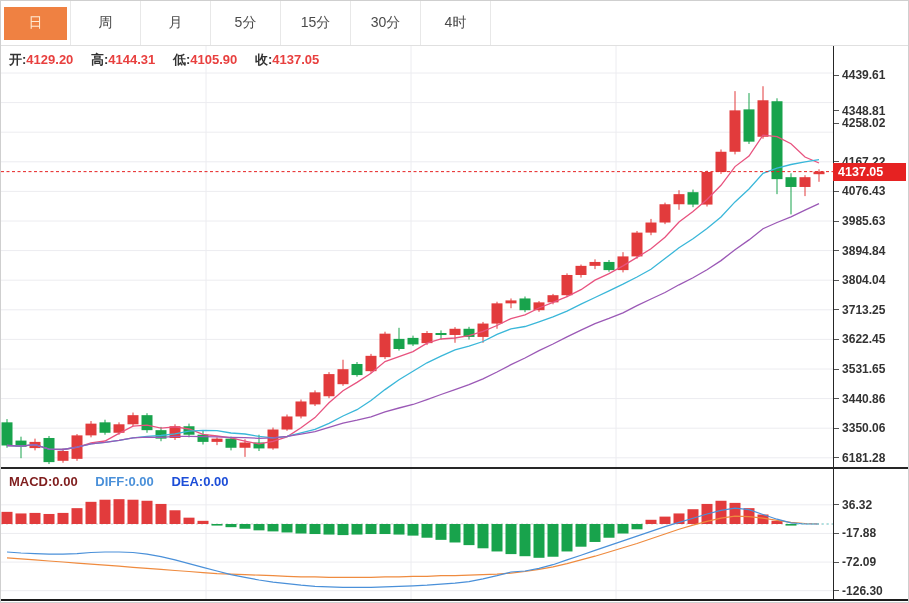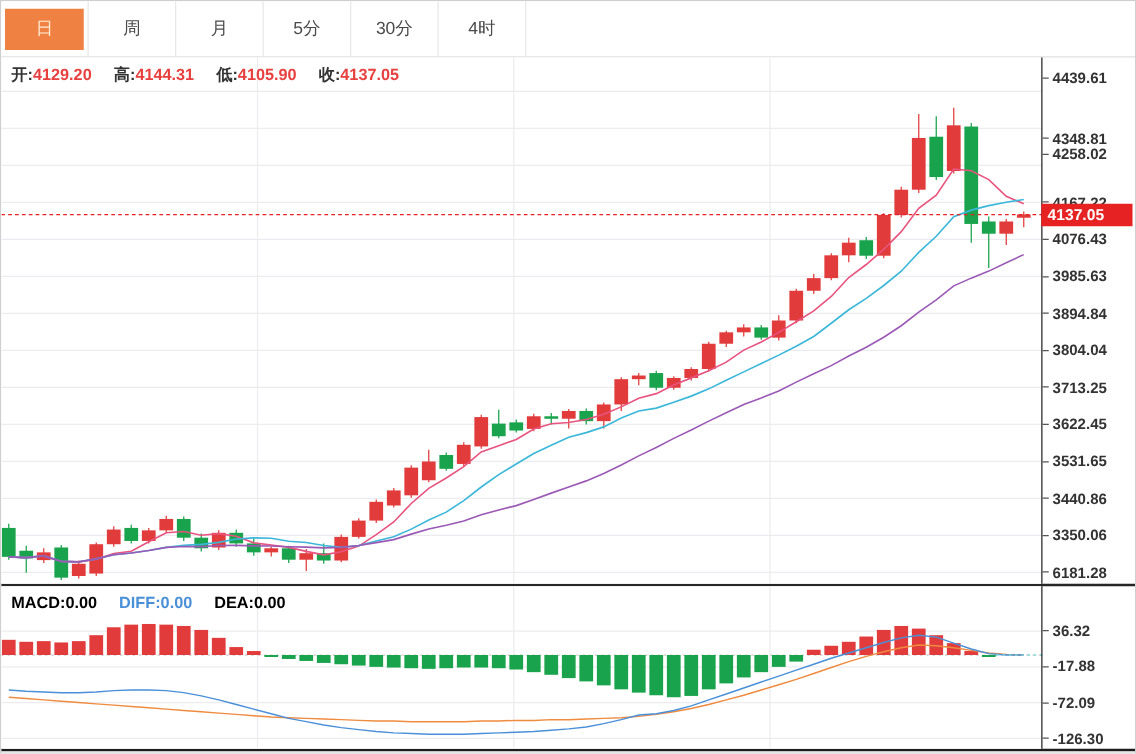--- a/index.html
+++ b/index.html
@@ -29,40 +29,43 @@
   .legend .grp{margin-right:14px;}
   .l1{top:5px;}
   .l2{top:23px;}
   .lm{top:5px;}
   .lab{color:#333;}
   .v-red{color:#e8403f;}
   .ma5c{color:#e8537f;}
   .ma10c{color:#3ab7d9;}
   .ma20c{color:#9b59b6;}
   .diffc{color:#4a90d9;}
-  .deac{color:#000000;margin-top:8px;}
-  .macdc{color:#000000;}
+  .deac{color:#1d4ed8;margin-top:8px;}
+  .macdc{color:#7f1d1d;}
 </style>
 </head>
 <body>
 
 <div class="app">
 
   <div class="tabbar">
     <div class="tab active">
         <span>日</span>
       </div>
     <div class="tab">
         <span>周</span>
       </div>
     <div class="tab">
         <span>月</span>
       </div>
     <div class="tab">
         <span>5分</span>
+      </div>
+    <div class="tab">
+        <span>15分</span>
       </div>
     <div class="tab">
         <span>30分</span>
       </div>
     <div class="tab">
         <span>4时</span>
       </div>
   </div>
 
   <div class="chart-area">
@@ -212,21 +215,21 @@
           </svg>
         <div class="legend l1">
           <span class="grp"><span class="lab">开:</span><span class="v-red">4129.20</span></span>
           <span class="grp"><span class="lab">高:</span><span class="v-red">4144.31</span></span>
           <span class="grp"><span class="lab">低:</span><span class="v-red">4105.90</span></span>
           <span class="grp"><span class="lab">收:</span><span class="v-red">4137.05</span></span>
         </div>
       </div>
       <div class="axis" id="main-axis">
         <div class="badge" id="price-badge" style="top: 116.632px;">4137.05</div>
-      <div class="axlabel" style="top: 16px;">4439.61</div>
+      <div class="axlabel" style="top: 29px;">4439.61</div>
           <div class="axlabel" style="top: 56.6px; margin-top: 8px;">4348.81</div>
           <div class="axlabel" style="top: 77px;">4258.02</div>
           <div class="axlabel" style="top: 115.8px;">4167.22</div>
           <div class="axlabel" style="top: 145.4px;">4076.43</div>
           <div class="axlabel" style="top: 175px;">3985.63</div>
           <div class="axlabel" style="top: 204.6px;">3894.84</div>
           <div class="axlabel" style="top: 234.2px;">3804.04</div>
           <div class="axlabel" style="top: 263.8px;">3713.25</div>
           <div class="axlabel" style="top: 293.4px;">3622.45</div>
           <div class="axlabel" style="top: 323px;">3531.65</div>

